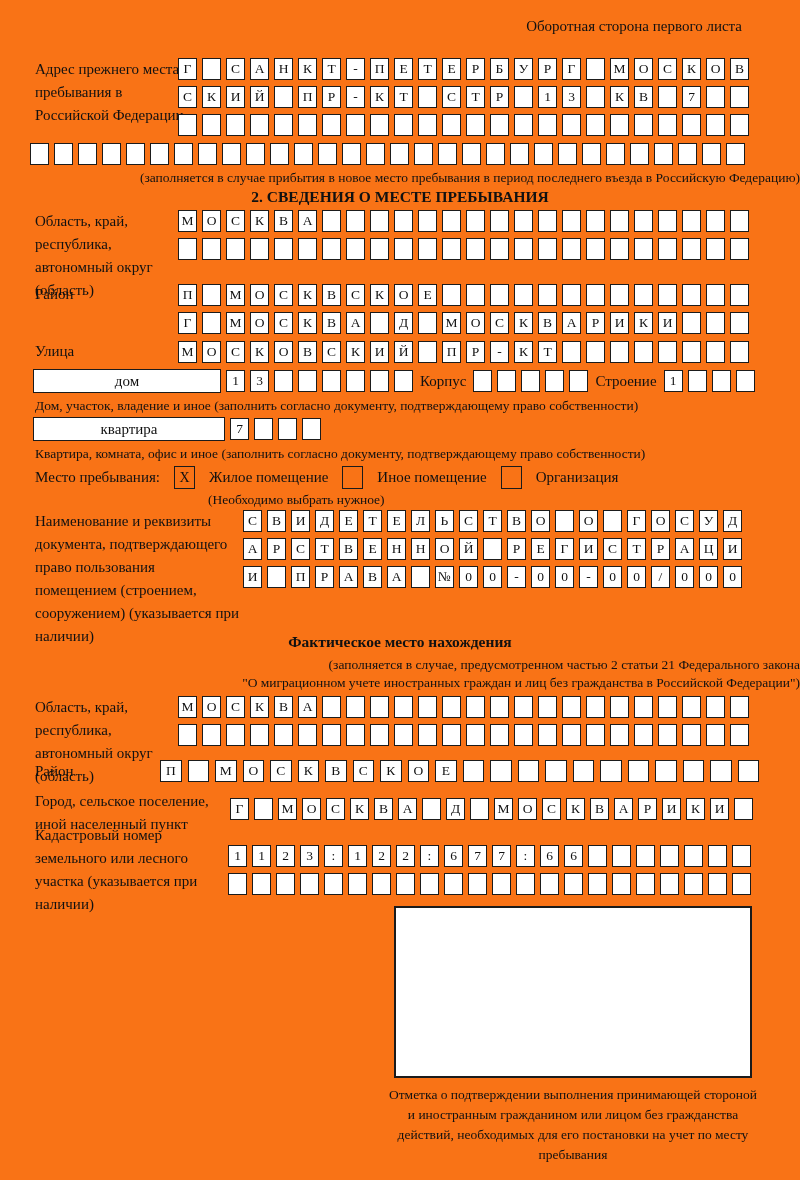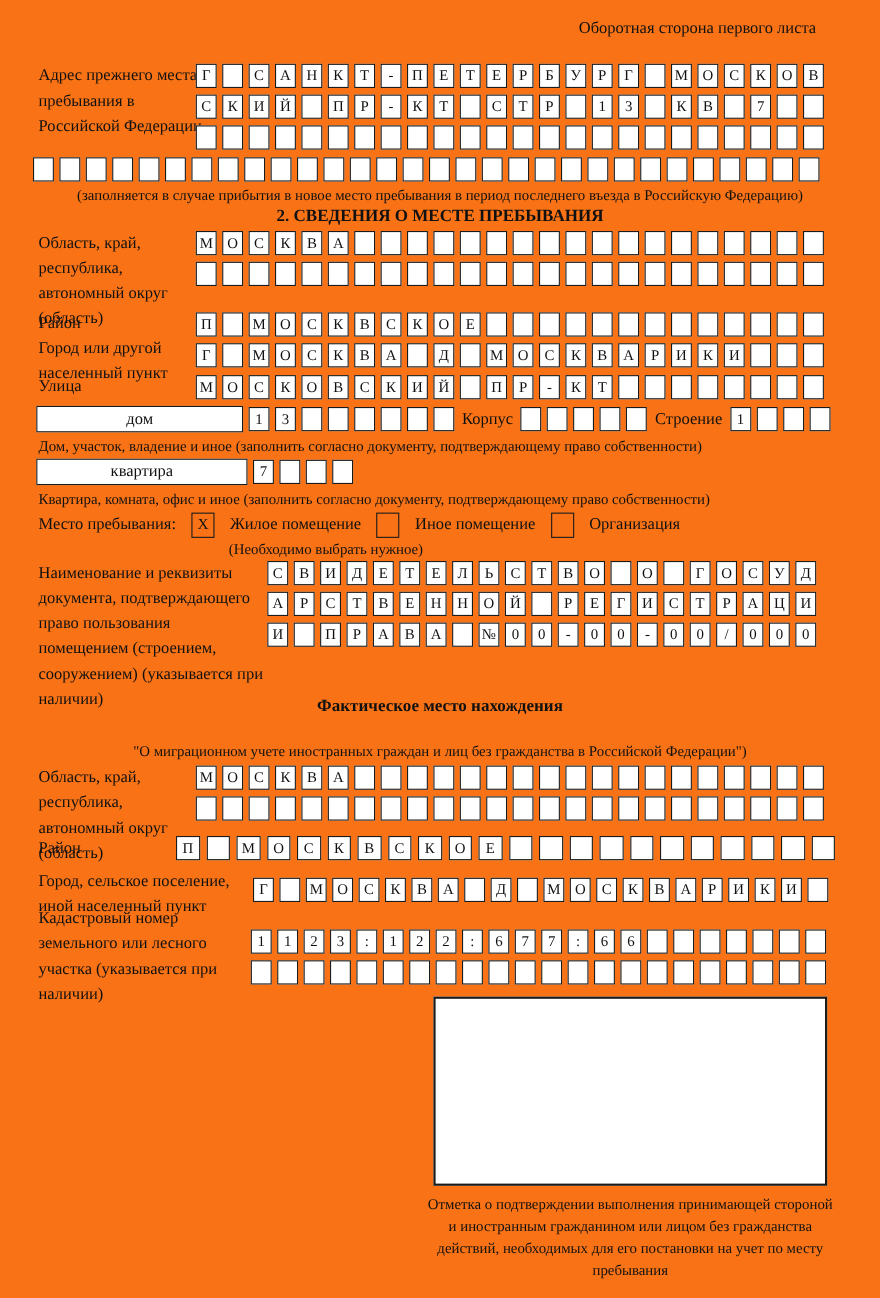--- a/index.html
+++ b/index.html
@@ -4,21 +4,21 @@
 <style>
   html,body{margin:0;padding:0;background:#fff;}
   .page{
     position:relative;width:800px;height:1180px;background:#f97316;
     font-family:"Liberation Serif","DejaVu Serif",serif;color:#111;overflow:hidden;
   }
   .abs{position:absolute;}
   .lbl{font-size:15px;line-height:23px;}
   .note{font-size:13.5px;line-height:18px;}
   .title{font-size:15.5px;font-weight:bold;text-align:center;width:100%;}
-  .center{text-align:center;width:100%;}
+  .center{text-align:right;width:100%;}
   .cellrow{display:flex;gap:5px;height:23px;}
   .cellrow.wide{gap:6px;}
   .rowstack{display:flex;flex-direction:column;gap:5px;}
   .cell{
     width:19px;height:22px;border:1.6px solid #1b1b1b;box-sizing:border-box;
     display:flex;align-items:center;justify-content:center;
     font-size:13.5px;flex:0 0 auto;background:#fff;
   }
   .cellrow.wide .cell{width:21.5px;}
   .inline-row{display:flex;align-items:center;}
@@ -233,21 +233,20 @@
       <span class="cell"></span>
       <span class="cell"></span>
       <span class="cell"></span>
       <span class="cell"></span>
       <span class="cell"></span>
       <span class="cell"></span>
       <span class="cell"></span>
       <span class="cell"></span>
     </div>
 
-  <div class="abs lbl" style="top:306px;left:35px;width:142px;">Город или другой населенный пункт</div>
   <div class="abs cellrow" style="top:312px;left:178px;">
       <span class="cell">Г</span>
       <span class="cell"></span>
       <span class="cell">М</span>
       <span class="cell">О</span>
       <span class="cell">С</span>
       <span class="cell">К</span>
       <span class="cell">В</span>
       <span class="cell">А</span>
       <span class="cell"></span>
@@ -415,20 +414,21 @@
         <span class="cell">0</span>
         <span class="cell">0</span>
         <span class="cell">/</span>
         <span class="cell">0</span>
         <span class="cell">0</span>
         <span class="cell">0</span>
       </div>
   </div>
 
   <div class="abs title" style="top:633px;left:0;">Фактическое место нахождения</div>
+  <div class="abs note center" style="top:656px;left:0;">(заполняется в случае, предусмотренном частью 2 статьи 21 Федерального закона</div>
   <div class="abs note center" style="top:674px;left:0;">"О миграционном учете иностранных граждан и лиц без гражданства в Российской Федерации")</div>
 
   <div class="abs lbl" style="top:696px;left:35px;width:155px;">Область, край, республика, автономный округ (область)</div>
   <div class="abs rowstack" style="top:696px;left:178px;">
     <div class="cellrow">
         <span class="cell">М</span>
         <span class="cell">О</span>
         <span class="cell">С</span>
         <span class="cell">К</span>
         <span class="cell">В</span>

